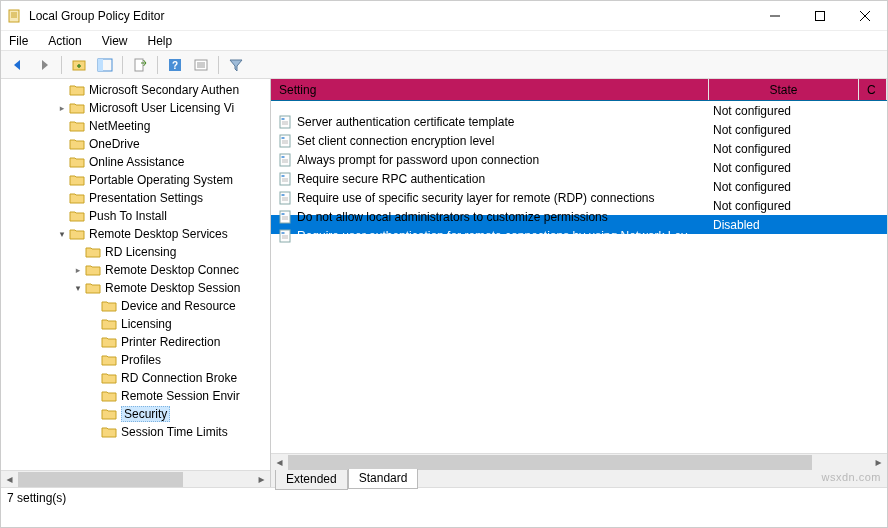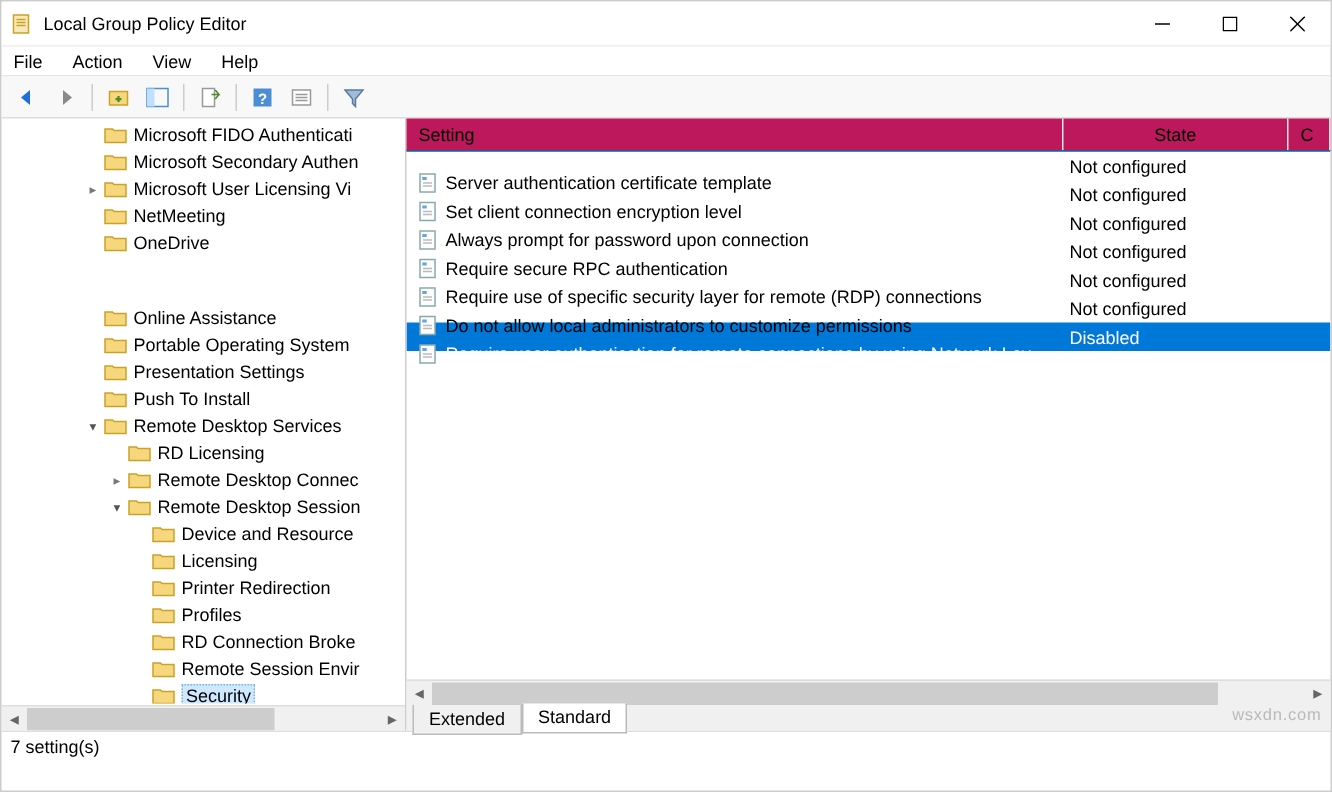--- a/index.html
+++ b/index.html
@@ -290,29 +290,20 @@
 
   <div class="tree-pane">
     <div class="tree" id="tree">
         <div class="tree-item" style="padding-left: 54px;">
           <span class="caret"></span>
           <span class="folder">
             <svg width="16" height="14" viewBox="0 0 16 14">
               <path d="M1 3 L6 3 L7 4 L15 4 L15 12 L1 12 Z" fill="#f7d77d" stroke="#c9a227"></path>
             </svg>
           </span>
-          <span class="label-wrap">Microsoft FIDO Authenticati</span>
-        </div>
-        <div class="tree-item" style="padding-left: 54px;">
-          <span class="caret"></span>
-          <span class="folder">
-            <svg width="16" height="14" viewBox="0 0 16 14">
-              <path d="M1 3 L6 3 L7 4 L15 4 L15 12 L1 12 Z" fill="#f7d77d" stroke="#c9a227"></path>
-            </svg>
-          </span>
           <span class="label-wrap">Microsoft Secondary Authen</span>
         </div>
         <div class="tree-item" style="padding-left: 54px;">
           <span class="caret"><span style="color:#777">▸</span></span>
           <span class="folder">
             <svg width="16" height="14" viewBox="0 0 16 14">
               <path d="M1 3 L6 3 L7 4 L15 4 L15 12 L1 12 Z" fill="#f7d77d" stroke="#c9a227"></path>
             </svg>
           </span>
           <span class="label-wrap">Microsoft User Licensing Vi</span>
@@ -328,21 +319,21 @@
         </div>
         <div class="tree-item" style="padding-left: 54px;">
           <span class="caret"></span>
           <span class="folder">
             <svg width="16" height="14" viewBox="0 0 16 14">
               <path d="M1 3 L6 3 L7 4 L15 4 L15 12 L1 12 Z" fill="#f7d77d" stroke="#c9a227"></path>
             </svg>
           </span>
           <span class="label-wrap">OneDrive</span>
         </div>
-        <div class="tree-item" style="padding-left: 54px; margin-top: 32px;">
+        <div class="tree-item" style="padding-left: 54px;">
           <span class="caret"></span>
           <span class="folder">
             <svg width="16" height="14" viewBox="0 0 16 14">
               <path d="M1 3 L6 3 L7 4 L15 4 L15 12 L1 12 Z" fill="#f7d77d" stroke="#c9a227"></path>
             </svg>
           </span>
           <span class="label-wrap">Online Assistance</span>
         </div>
         <div class="tree-item" style="padding-left: 54px;">
           <span class="caret"></span>

